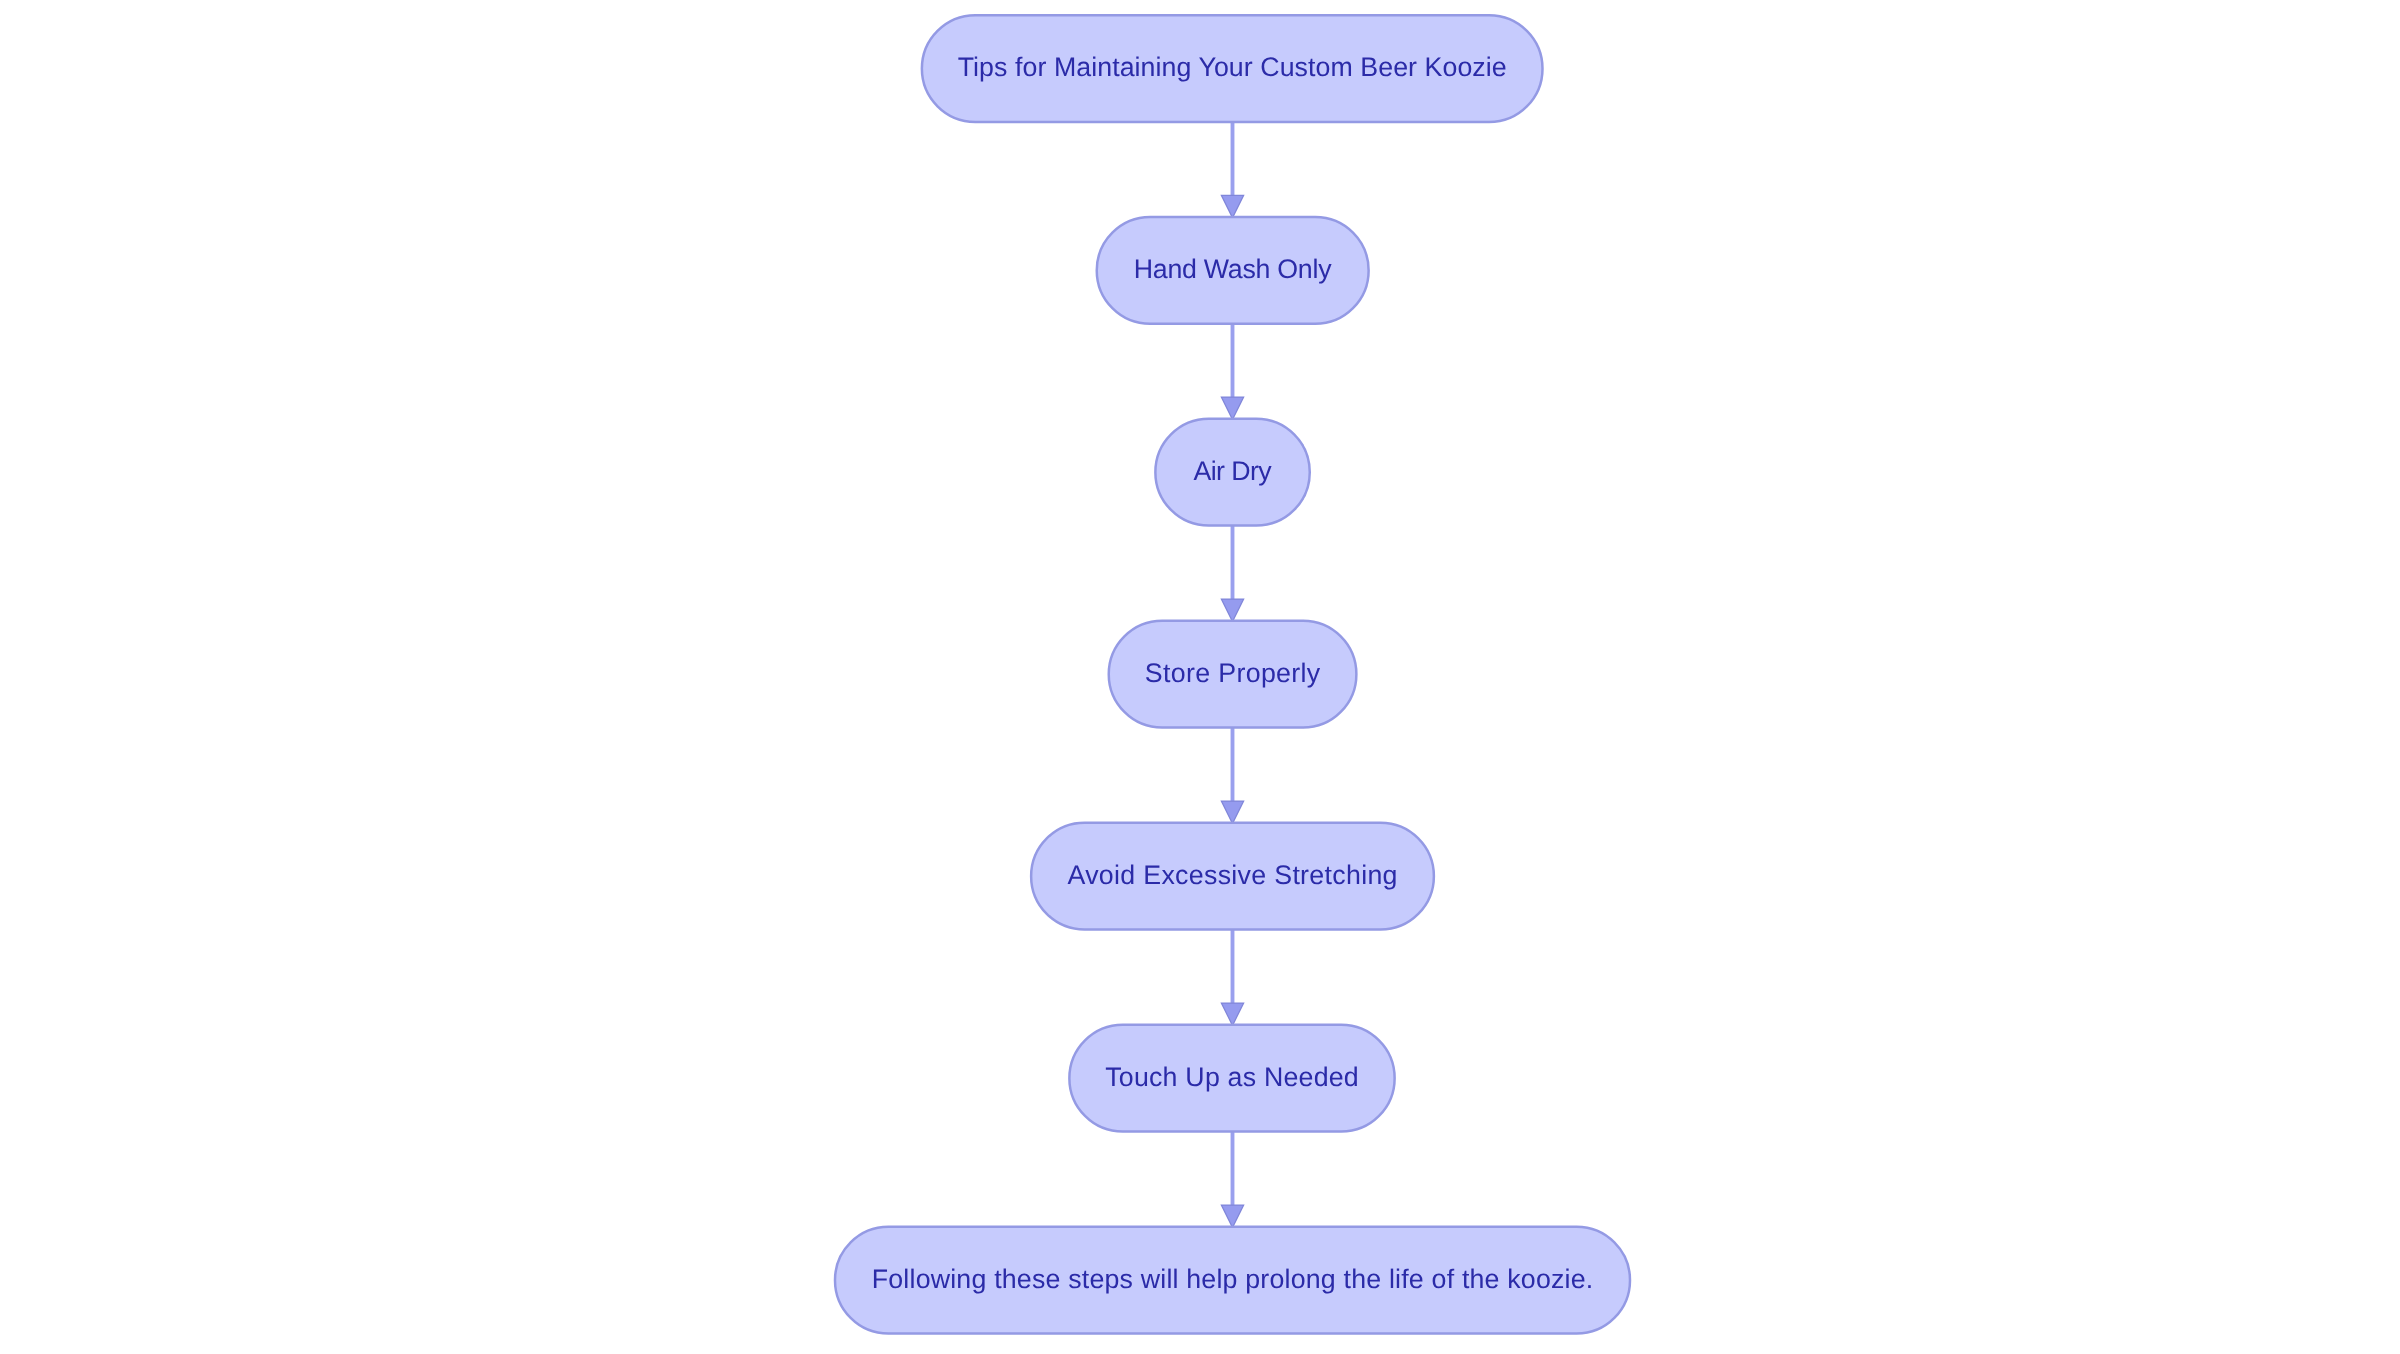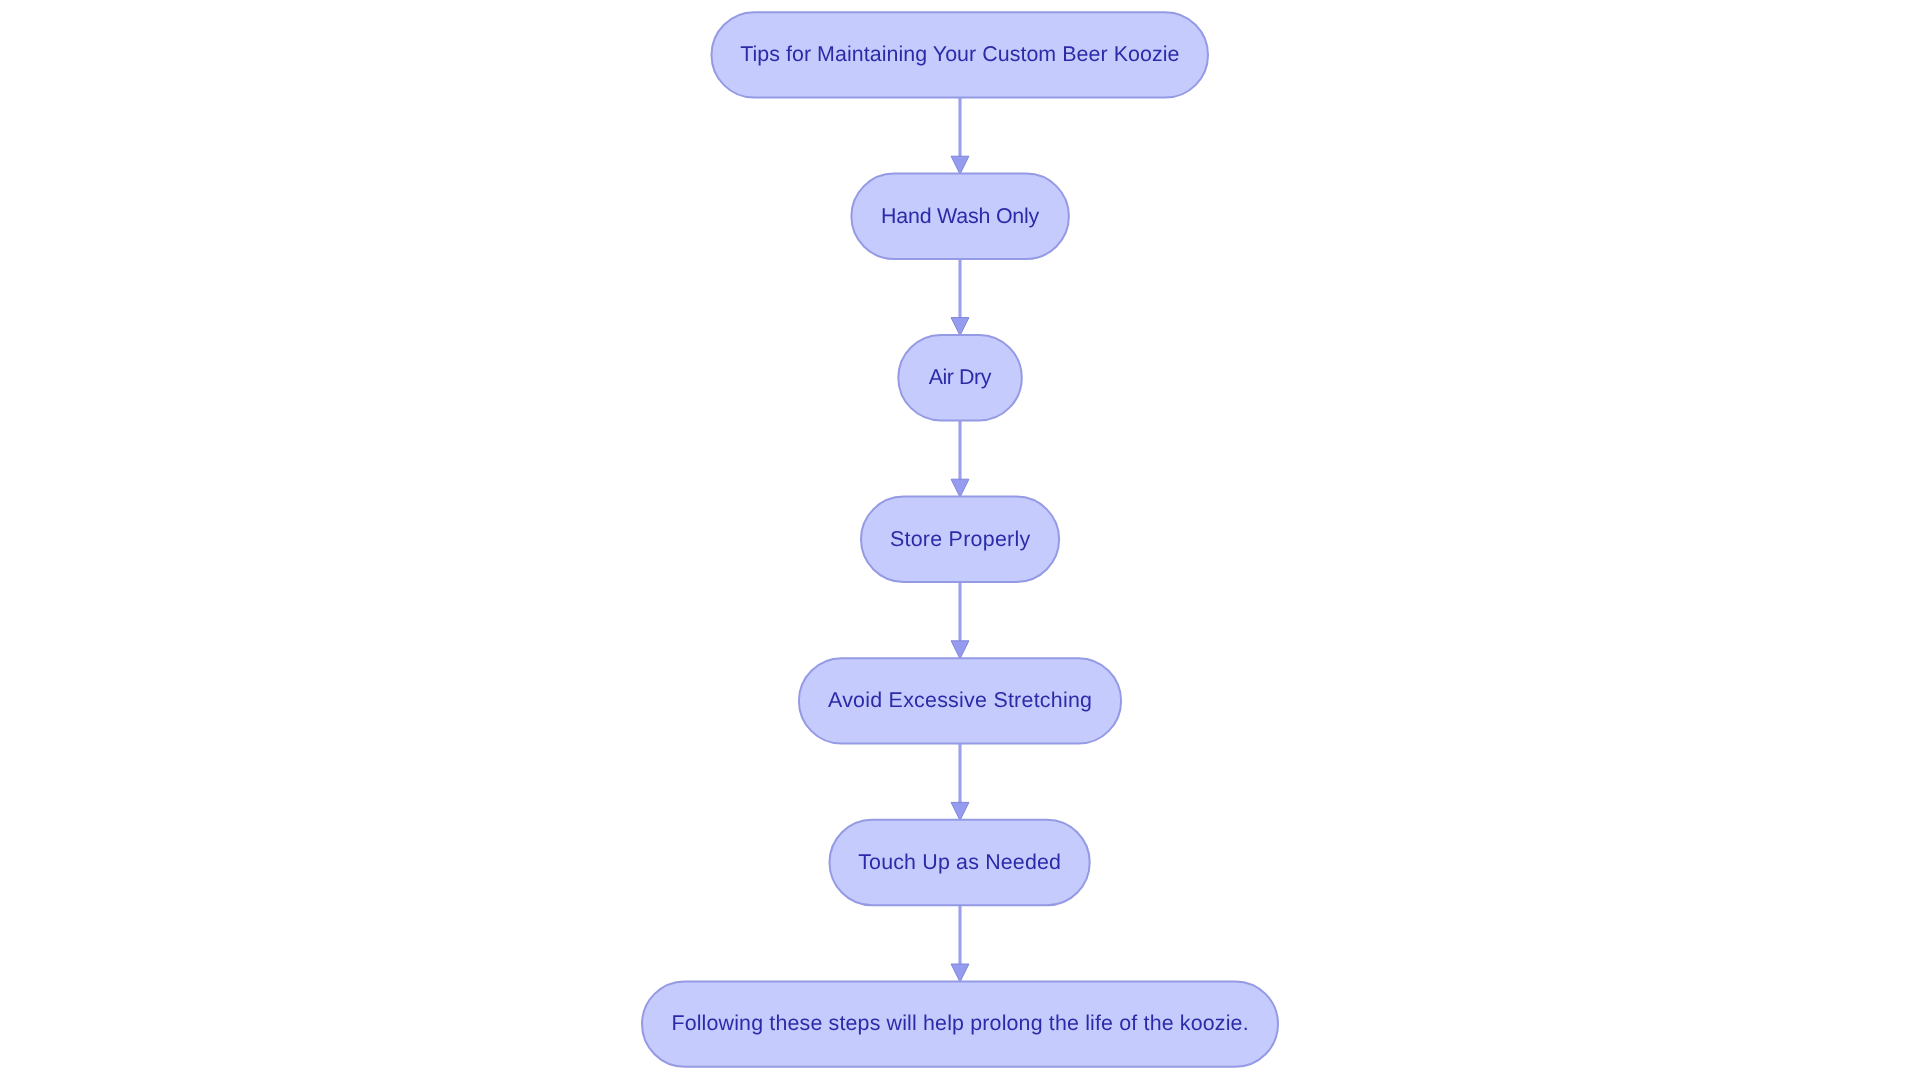--- a/index.html
+++ b/index.html
@@ -15,20 +15,21 @@
     background: #ffffff;
     font-family: "Liberation Sans", sans-serif;
     -webkit-font-smoothing: antialiased;
   }
   #flowchart-canvas {
     position: relative;
     width: 1560px;
     height: 1083px;
     background: #ffffff;
     overflow: hidden;
+    padding-left: 26px;
   }
   #flowchart-svg {
     display: block;
     width: 1920px;
     height: 1083px;
     shape-rendering: geometricPrecision;
     text-rendering: geometricPrecision;
     will-change: transform;
   }
   .node-shape {

